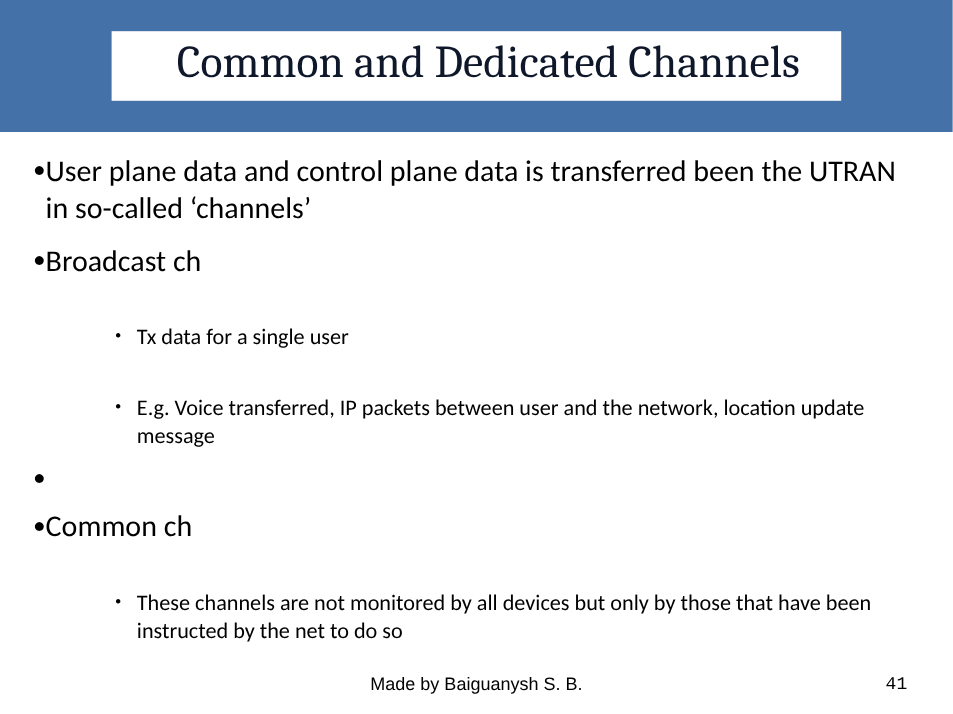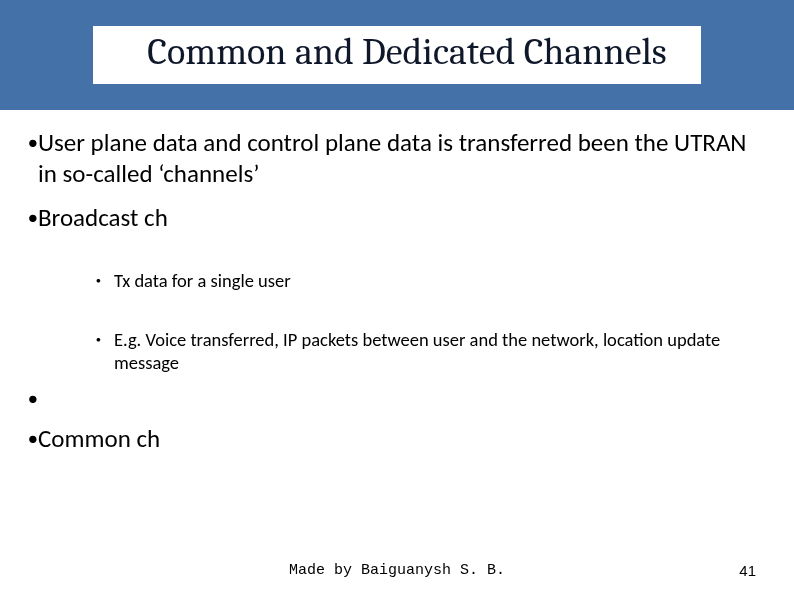--- a/index.html
+++ b/index.html
@@ -81,28 +81,28 @@
     left: 0;
     top: 6px;
     font-size: 8px;
   }
   .footer-credit {
     position: absolute;
     bottom: 16px;
     left: 0;
     width: 100%;
     text-align: center;
-    font-family: Liberation Mono, monospace;
+    font-family: Liberation Sans, sans-serif;
     font-size: 15px;
   }
   .footer-page {
     position: absolute;
     bottom: 16px;
     right: 38px;
-    font-family: Liberation Sans, sans-serif;
+    font-family: Liberation Mono, monospace;
     font-size: 15px;
   }
 </style>
 </head>
 <body>
 
 <div class="slide">
 
   <div class="title-band">
     <h1>Common and Dedicated Channels</h1>
@@ -127,19 +127,22 @@
     <div class="section-head">
       <span class="dot">●</span>
     </div>
     <ul class="sub">
     </ul>
 
     <div class="section-head">
       <span class="dot">●</span>
       <span>Common ch</span>
     </div>
+    <ul class="sub">
+      <li>These channels are not monitored by all devices but only by those that have been instructed by the net to do so</li>
+    </ul>
 
   </div>
 
   <div class="footer-credit">Made by Baiguanysh S. B.</div>
   <div class="footer-page">41</div>
 
 </div>
 
 </body></html>

